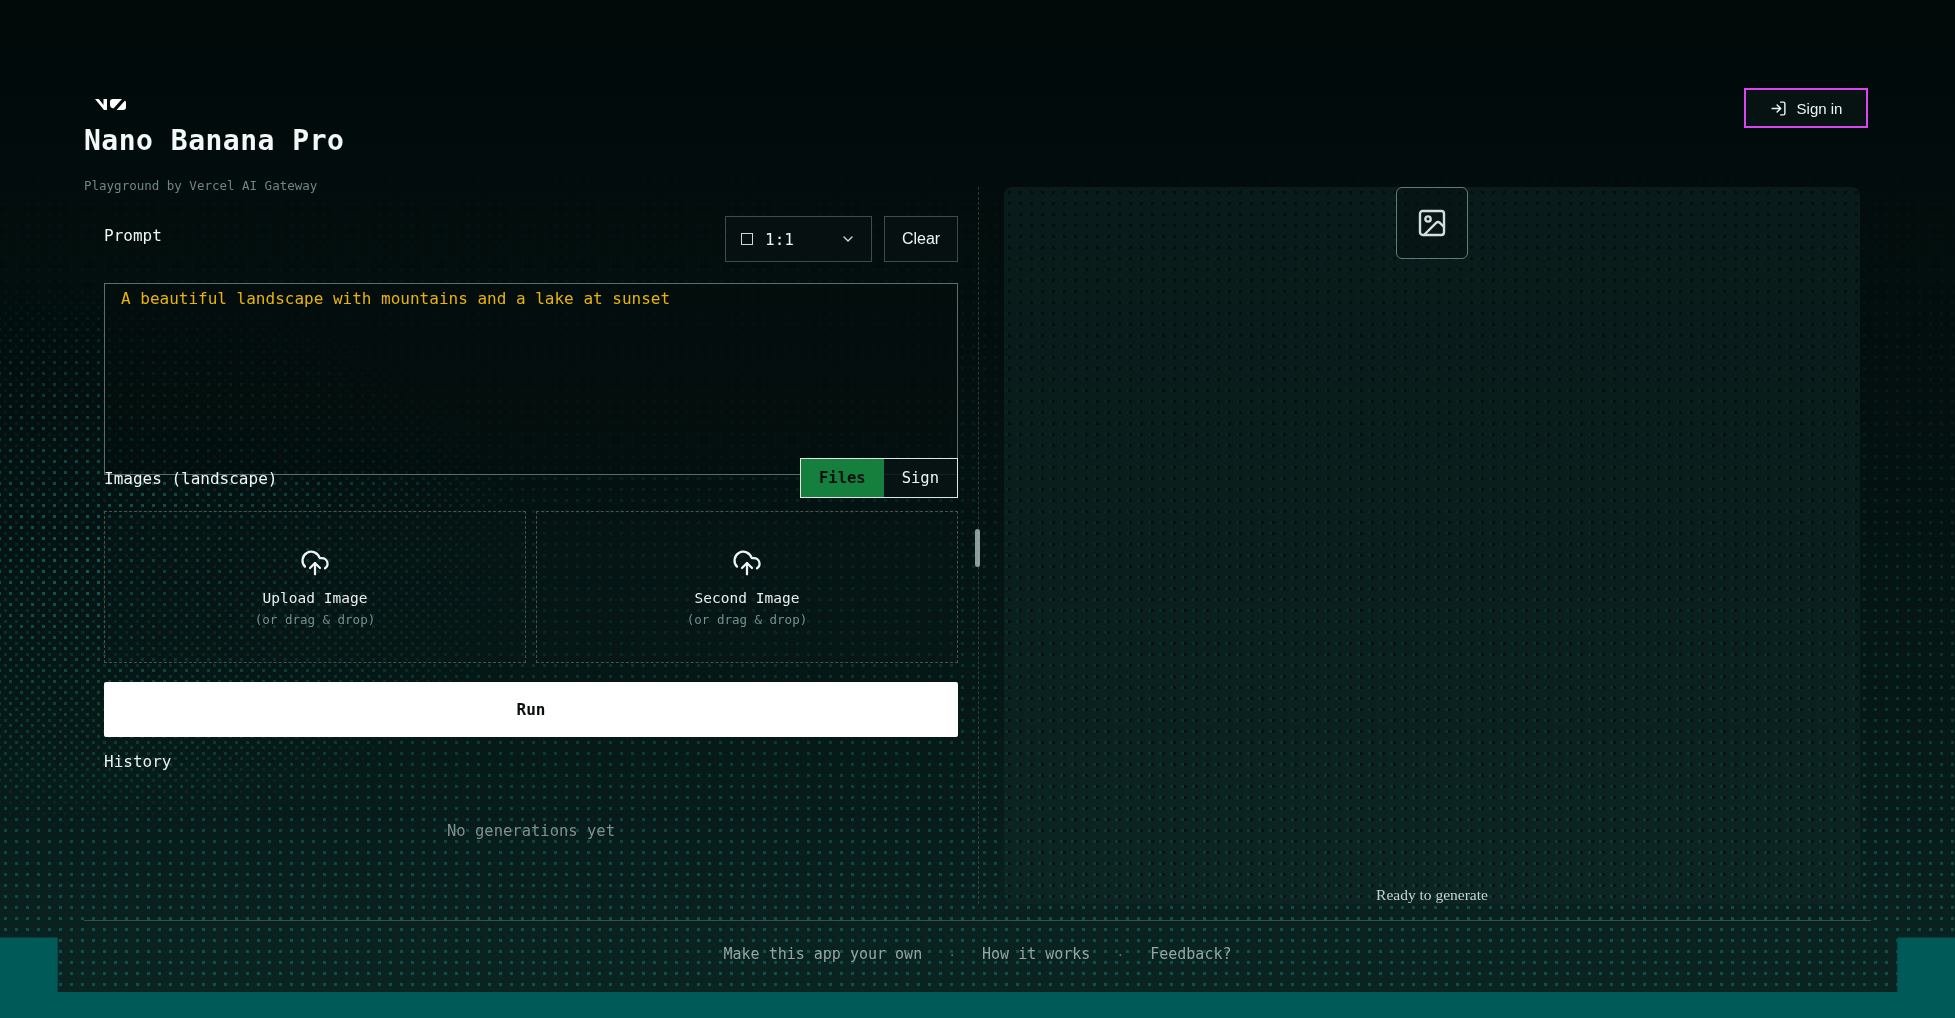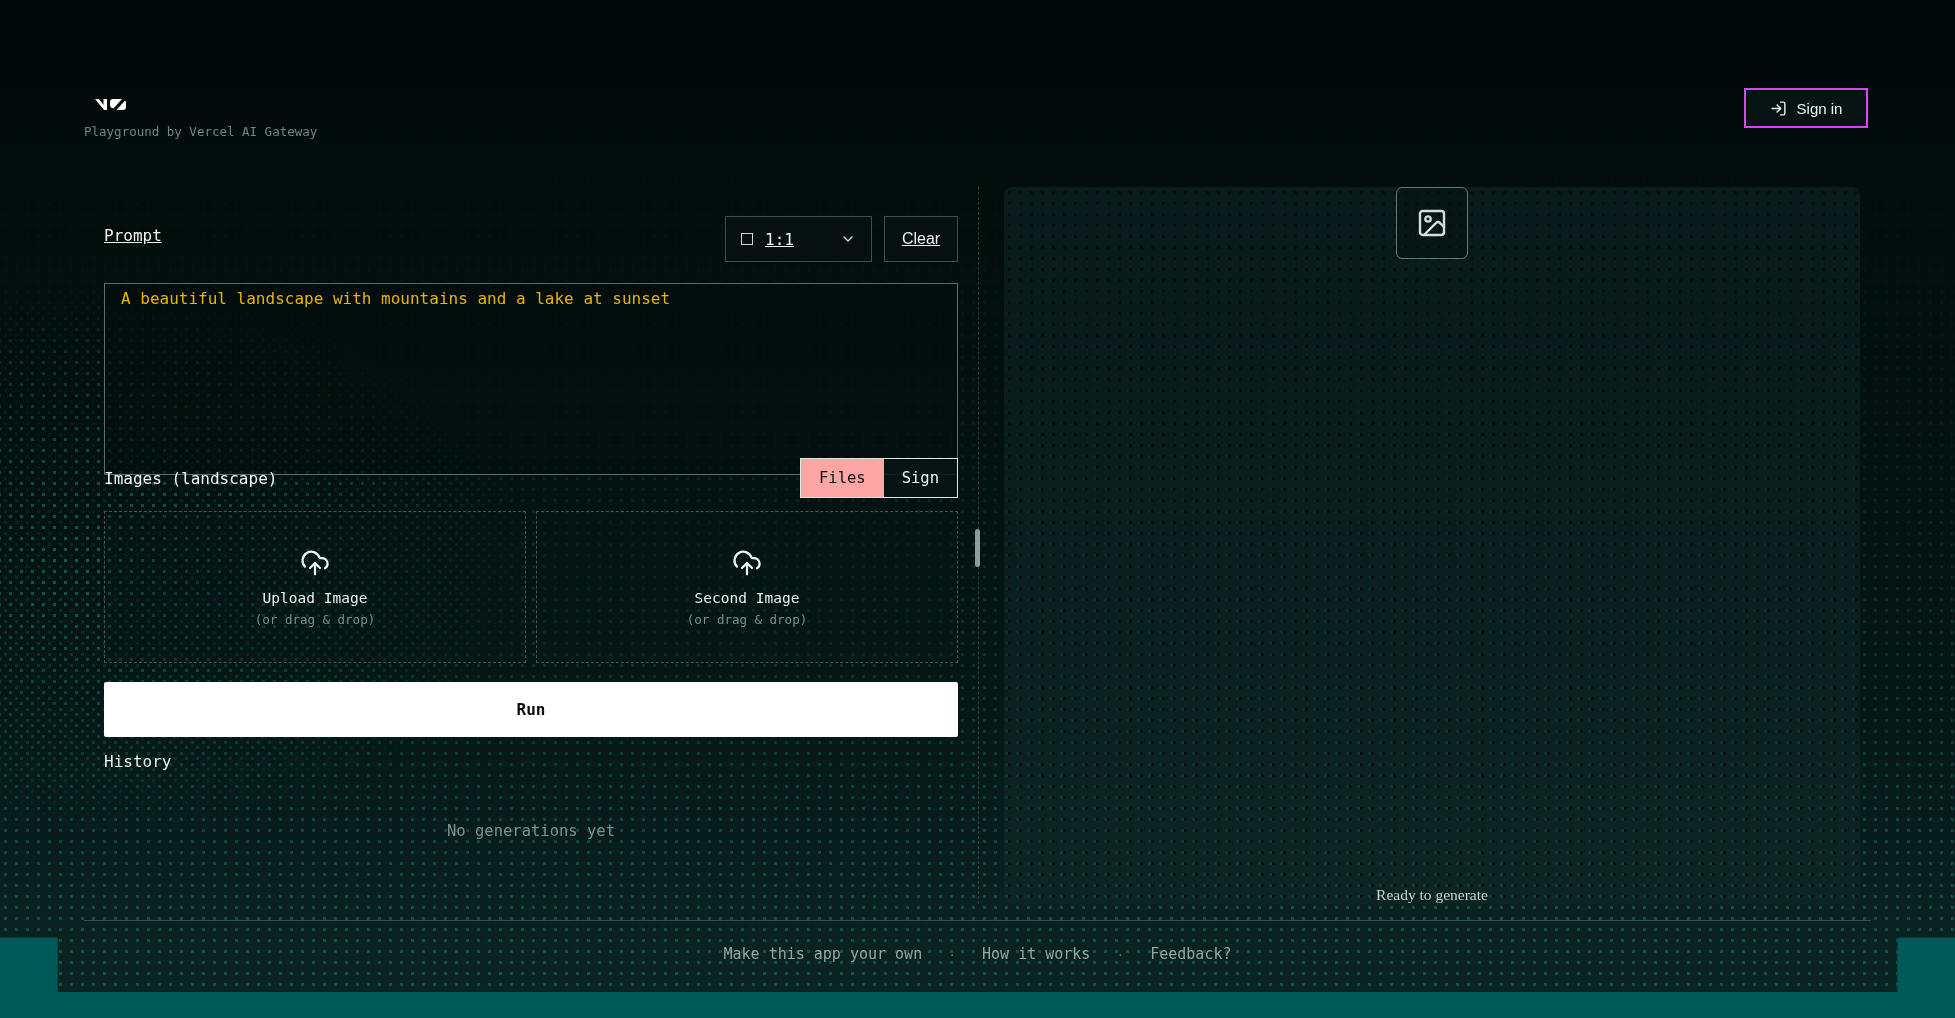--- a/index.html
+++ b/index.html
@@ -36,33 +36,33 @@
     background-image: radial-gradient(circle, rgba(6,30,29,.9) 1.7px, transparent 1.9px);
     background-size: 11px 11px; background-position: 3px 8px;
     -webkit-mask-image: radial-gradient(ellipse 46% 24% at 36% 86%, rgba(0,0,0,.85), transparent 75%);
             mask-image: radial-gradient(ellipse 46% 24% at 36% 86%, rgba(0,0,0,.85), transparent 75%);
   }
 
   
   .header { position:absolute; left:84px; top:94px; }
   .logo { margin-left:10px; display:block; }
   .app-title { font-size:28px; font-weight:700; letter-spacing:.5px; color:#f5f8f8; margin-top:8px; }
-  .app-subtitle { font-size:12.5px; color:#6f8685; margin-top:8px; }
+  .app-subtitle { font-size:12.5px; color:#6f8685; margin-top:21px; }
 
   .signin-btn {
     position:absolute; left:1744px; top:88px; width:124px; height:40px;
     display:flex; align-items:center; justify-content:center; gap:10px;
     border:2px solid #d946ef; background:rgba(9,21,21,.75);
     color:#eef3f3; font-size:15px; cursor:pointer;
   }
 
   
   .prompt-row {
     position:absolute; left:104px; top:212px; width:854px; height:46px;
-    display:flex; align-items:center; justify-content:space-between;text-decoration:underline;
+    display:flex; align-items:center; justify-content:space-between;
   }
   .section-label { font-size:16px; color:#f0f4f4; }
   .row-controls { display:flex; gap:12px; height:38px; }
   .aspect-select {
     width:147px; height:46px; border:1px solid #3e4c4b; background:rgba(7,18,18,.8);
     display:flex; align-items:center; padding:0 15px; gap:12px; cursor:pointer; font-size:16px;
   }
   .aspect-select .chev { margin-left:auto; }
   .sq-icon { width:12px; height:12px; border:1.5px solid #cfd8d8; display:inline-block; }
   .clear-btn {
@@ -80,21 +80,21 @@
   .images-row {
     position:absolute; left:104px; top:458px; width:854px; height:40px;
     display:flex; align-items:center; justify-content:space-between;
   }
   .toggle { display:flex; height:40px; border:1px solid #dfe6e5; }
   .toggle-btn {
     min-width:73px; padding:0 18px; display:flex; align-items:center; justify-content:center;
     font-size:15.5px; cursor:pointer; background:rgba(8,19,19,.85); color:#eef3f3; border:none;
     font-family:inherit;
   }
-  .toggle-btn.active { background:#fca5a5; color:#0b0f0f; }
+  .toggle-btn.active { background:#15803d; color:#0b0f0f;font-weight:bold; }
 
   .uploads-row { position:absolute; left:104px; top:511px; width:854px; display:flex; gap:10px; }
   .upload-box {
     flex:1; height:152px; border:1px dashed #46534f; background:rgba(9,23,23,.35);
     display:flex; flex-direction:column; align-items:center; justify-content:center; gap:6px;
     cursor:pointer;
   }
   .upload-title { font-size:14.5px; color:#e9efee; margin-top:6px; }
   .upload-hint { font-size:12.5px; color:#73918f; }
 
@@ -147,20 +147,21 @@
   <div class="halftone ht1"></div>
   <div class="halftone ht2"></div>
   <div class="halftone ht3"></div>
 </div>
 
 <div class="header">
   <svg class="logo" width="40" height="22" viewBox="0 0 40 22" fill="none">
     <path d="M1 5 L10 16 L13 16 L13 5 L9.5 5 L9.5 11 L4.8 5 Z" fill="#fff"></path>
     <path d="M17 7.5 C17 6 18.2 5 19.7 5 L29 5 L20.5 14.5 C18.5 14.2 17 13 17 11 Z M23.5 16 L32 6.5 C32.6 7 33 7.9 33 9 L33 13.5 C33 15 31.8 16 30.3 16 Z" fill="#fff" transform="translate(-1,0)"></path>
   </svg>
+  <div class="app-title">Nano Banana Pro</div>
   <div class="app-subtitle">Playground by Vercel AI Gateway</div>
 </div>
 
 <button class="signin-btn">
   <svg width="17" height="17" viewBox="0 0 24 24" fill="none" stroke="#eef3f3" stroke-width="2" stroke-linecap="round" stroke-linejoin="round">
     <path d="M15 3h4a2 2 0 0 1 2 2v14a2 2 0 0 1-2 2h-4"></path>
     <polyline points="10 17 15 12 10 7"></polyline>
     <line x1="15" y1="12" x2="3" y2="12"></line>
   </svg>
   <span>Sign in</span>

